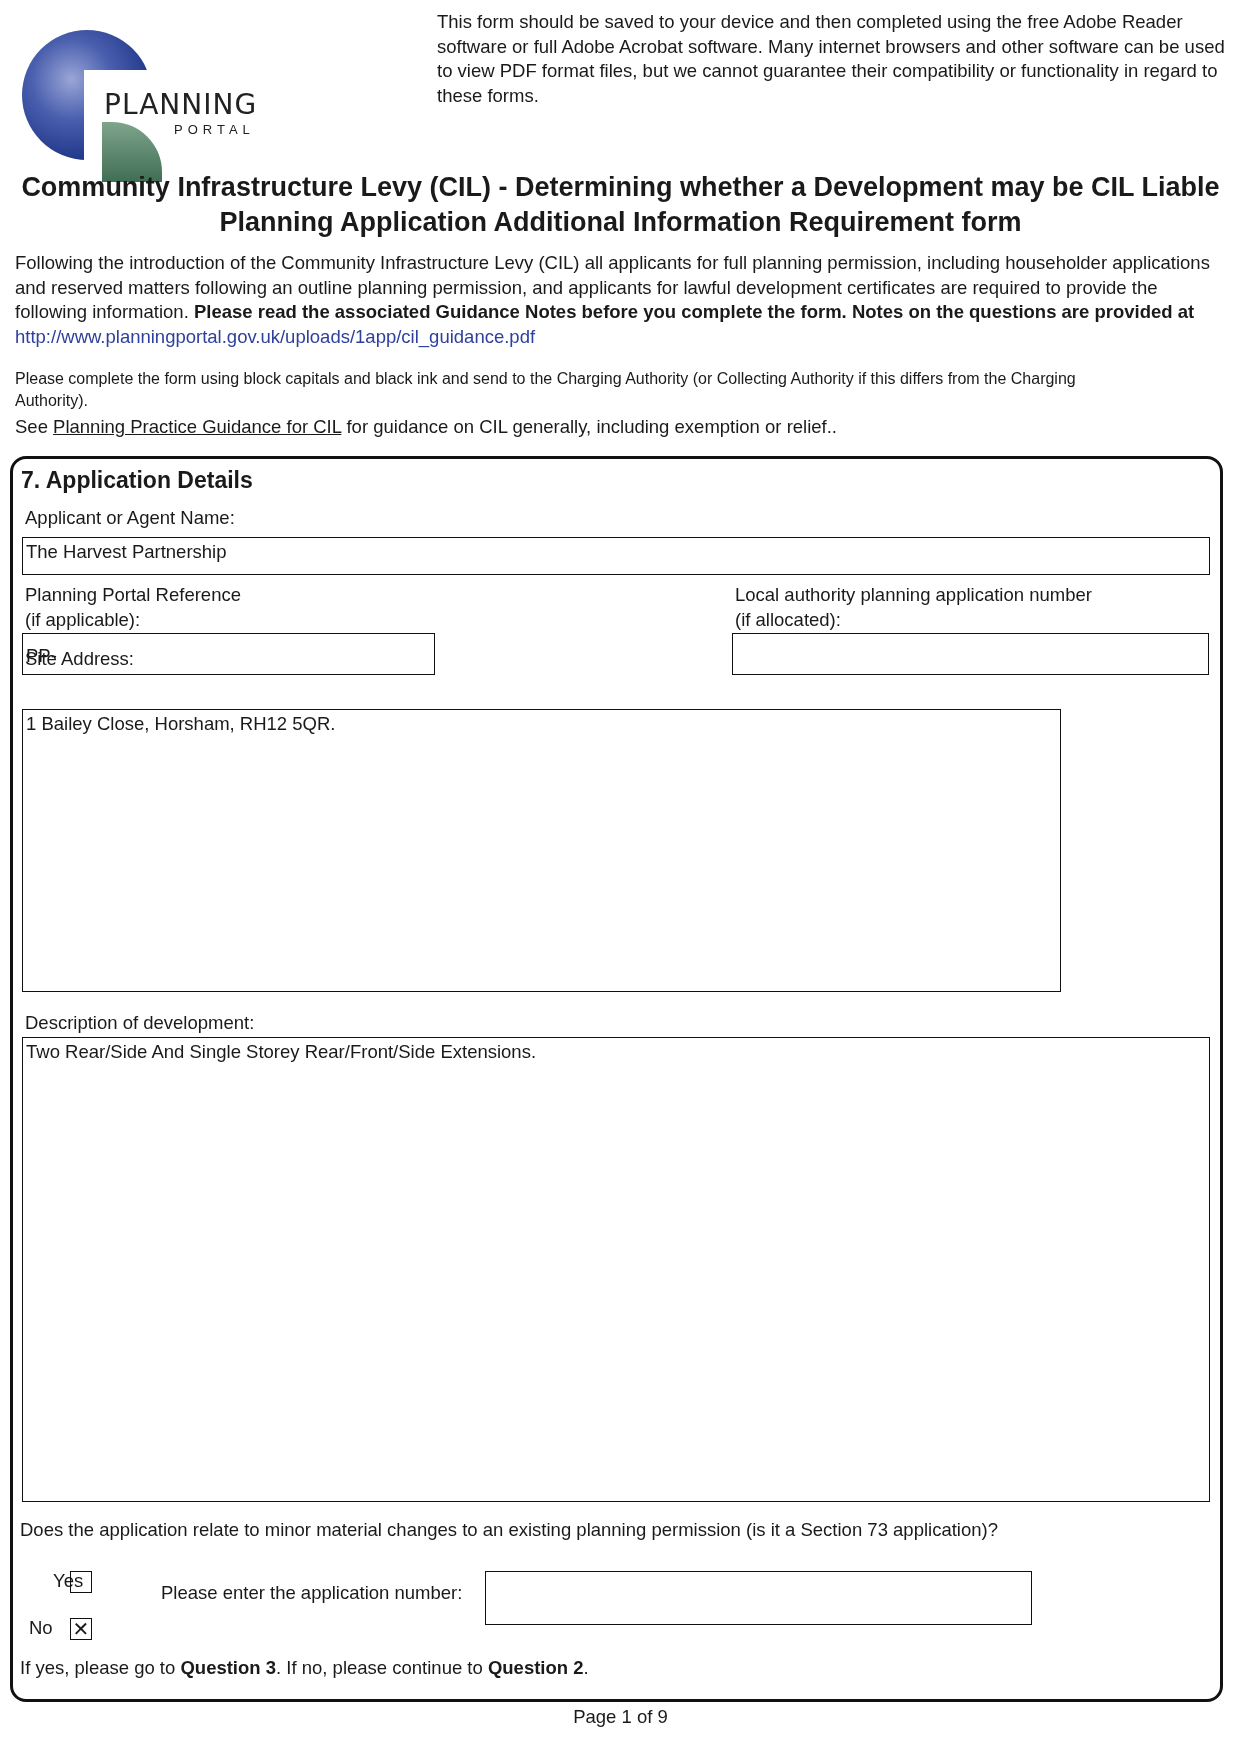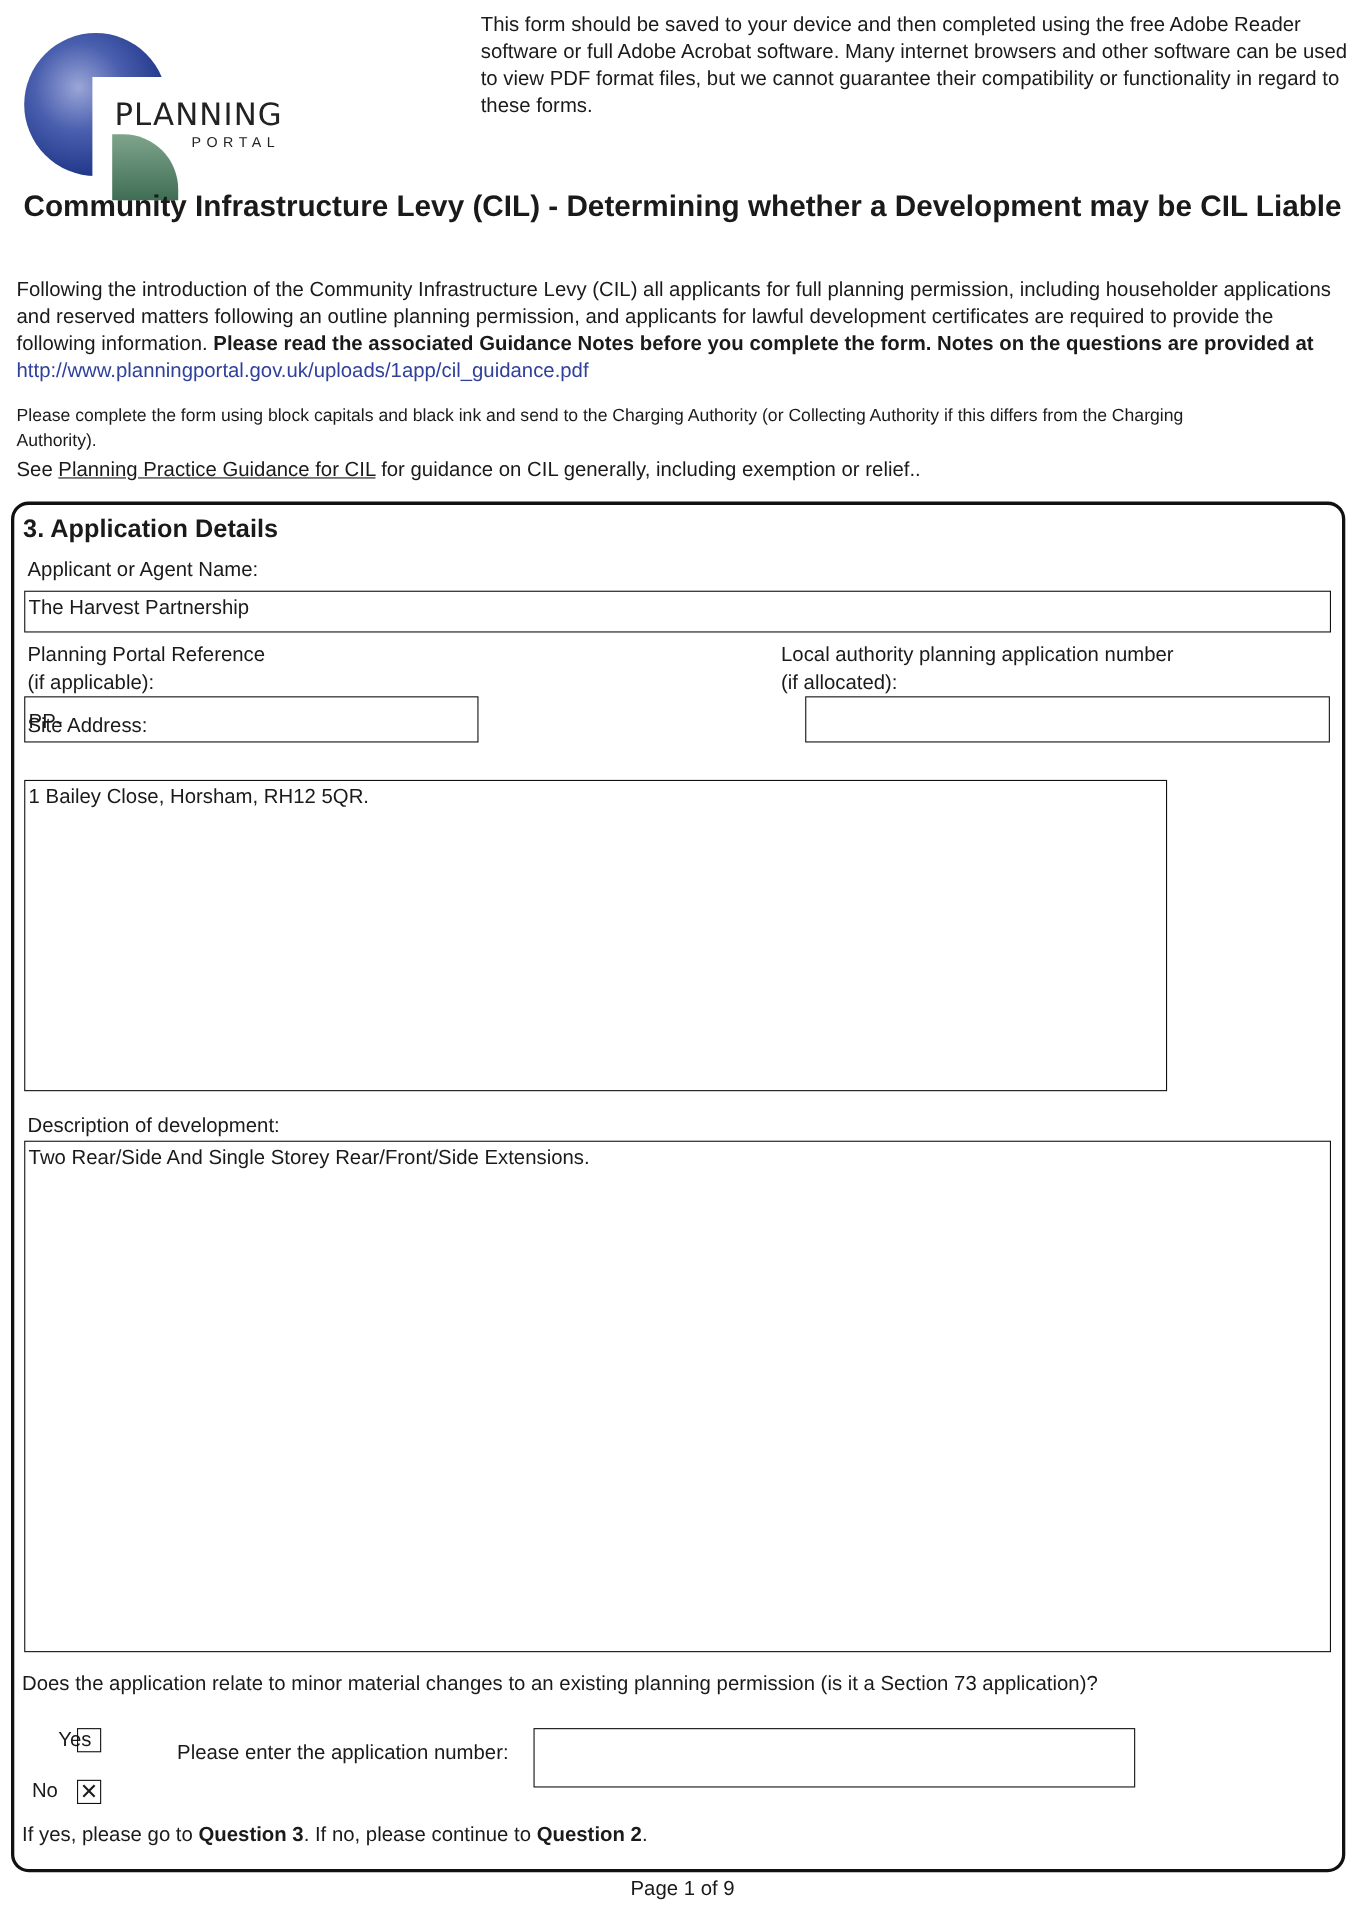--- a/index.html
+++ b/index.html
@@ -87,46 +87,47 @@
   <div class="logo-p-cut"></div>
   <div class="logo-green"></div>
   <div class="logo-text-1">PLANNING</div>
   <div class="logo-text-2">PORTAL</div>
 </div>
 
 <div id="intro-note" class="abs">This form should be saved to your device and then completed using the free Adobe Reader software or full Adobe Acrobat software. Many internet browsers and other software can be used to view PDF format files, but we cannot guarantee their compatibility or functionality in regard to these forms.</div>
 
 <div id="title" class="abs">
   <div>Community Infrastructure Levy (CIL) - Determining whether a Development may be CIL Liable</div>
+  <div>Planning Application Additional Information Requirement form</div>
 </div>
 
 <div id="para-1" class="abs">
   <span>Following the introduction of the Community Infrastructure Levy (CIL) all applicants for full planning permission, including householder applications and reserved matters following an outline planning permission, and applicants for lawful development certificates are required to provide the following information. </span><span class="bold">Please read the associated Guidance Notes before you complete the form. Notes on the questions are provided at </span><span class="link">http://www.planningportal.gov.uk/uploads/1app/cil_guidance.pdf</span>
 </div>
 
 <div id="para-2" class="abs">Please complete the form using block capitals and black ink and send to the Charging Authority (or Collecting Authority if this differs from the Charging Authority).</div>
 
 <div id="para-3" class="abs">
   <span>See </span><span class="u">Planning Practice Guidance for CIL</span><span> for guidance on CIL generally, including exemption or relief..</span>
 </div>
 
 <div id="section-1" class="abs"></div>
 
-<div class="abs sec-title">3. Application Details</div>
+<div class="abs sec-title">7. Application Details</div>
 
 <div class="abs lbl" style="left:25px; top:506px;">Applicant or Agent Name:</div>
 <div class="abs field" style="left:22px; top:537px; width:1188px; height:38px;">The Harvest Partnership</div>
 
 <div class="abs lbl" style="left:25px; top:583px;">
   <div>Planning Portal Reference</div>
   <div>(if applicable):</div>
 </div>
 <div class="abs field" style="left:22px; top:633px; width:413px; height:42px; padding-top:10px;">PP-</div>
 
-<div class="abs lbl" style="left:710px; top:583px;">
+<div class="abs lbl" style="left:735px; top:583px;">
   <div>Local authority planning application number</div>
   <div>(if allocated):</div>
 </div>
 <div class="abs field" style="left:732px; top:633px; width:477px; height:42px;"></div>
 
 <div class="abs lbl" style="left:25px; top:647px;">Site Address:</div>
 <div class="abs field" style="left:22px; top:709px; width:1039px; height:283px;">1 Bailey Close, Horsham, RH12 5QR.</div>
 
 <div class="abs lbl" style="left:25px; top:1011px;">Description of development:</div>
 <div class="abs field" style="left:22px; top:1037px; width:1188px; height:465px;">Two Rear/Side And Single Storey Rear/Front/Side Extensions.</div>

